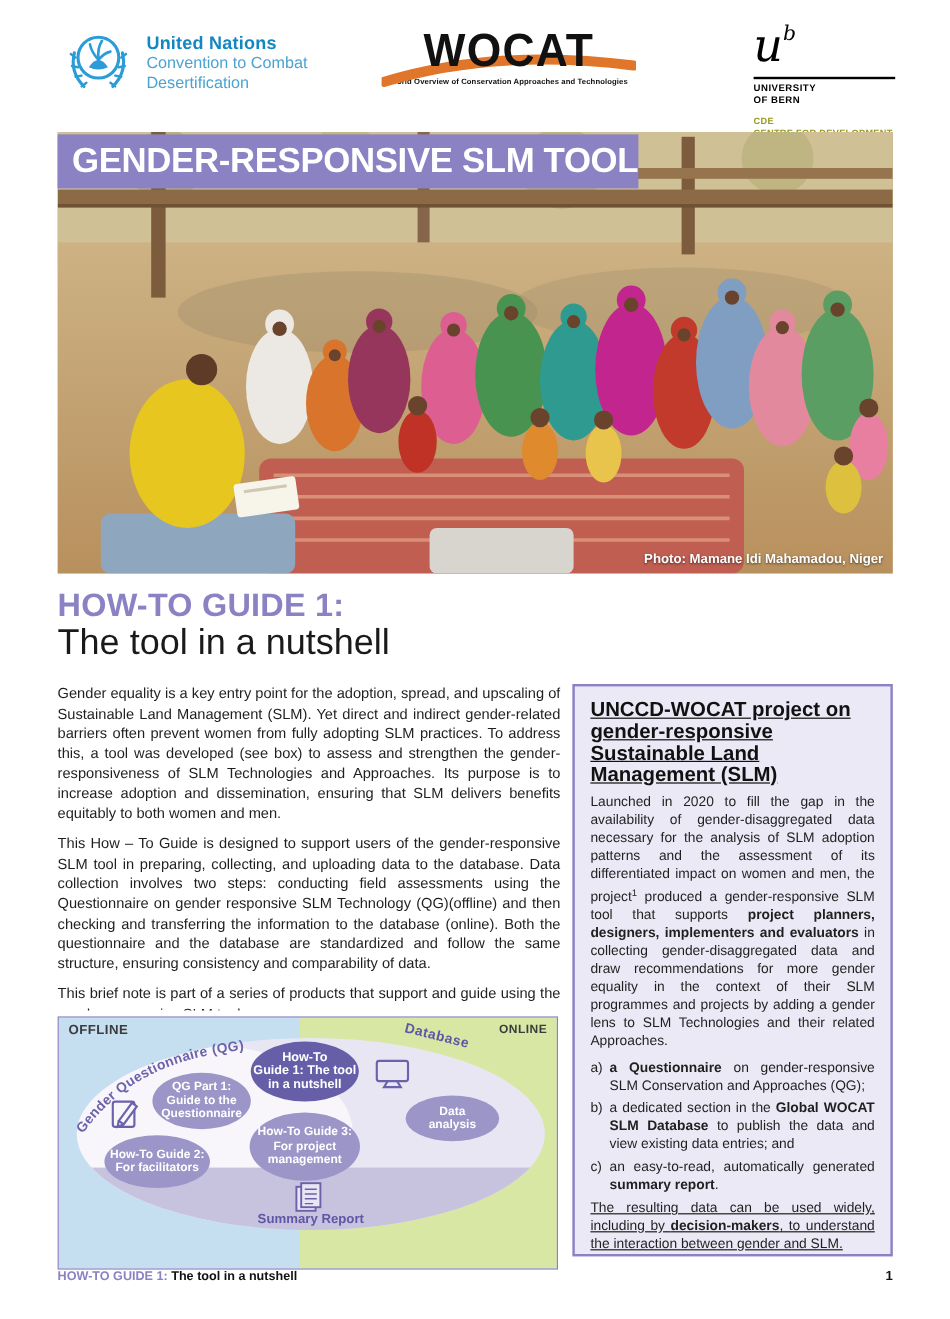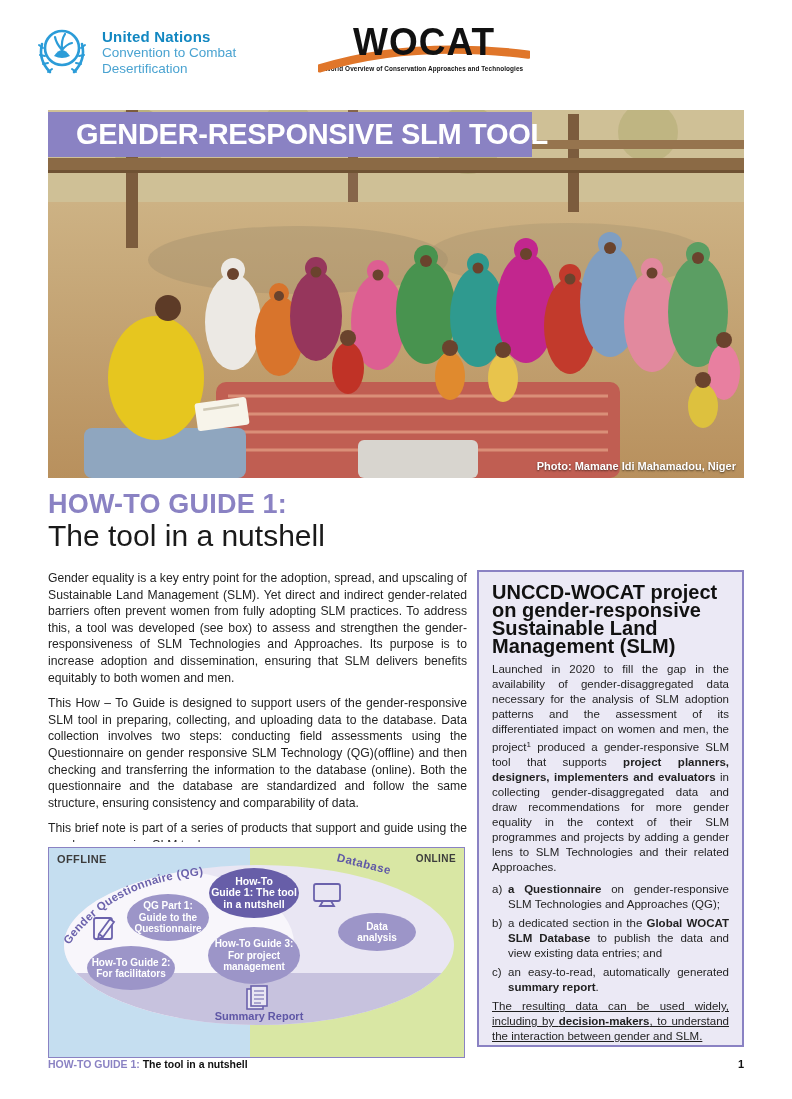--- a/index.html
+++ b/index.html
@@ -2,41 +2,41 @@
 <html><head>
 <meta charset="utf-8">
 <style>
   * { margin:0; padding:0; box-sizing:border-box; }
   html,body { background:#ffffff; }
   body { font-family:"Liberation Sans", sans-serif; }
   .page { position:relative; width:792px; height:1099px; background:#fff; overflow:hidden; margin:0 auto; }
 
   
   .masthead { position:absolute; left:0; top:0; width:792px; height:108px; }
-  .logo-un { position:absolute; left:32px; top:20px; display:flex; align-items:center; }
+  .logo-un { position:absolute; left:52px; top:20px; display:flex; align-items:center; }
   .un-text { margin-left:10px; }
   .un-title { font-size:15px; font-weight:bold; color:#1287c1; letter-spacing:.2px; }
   .un-sub { font-size:13.5px; color:#4aa3d1; line-height:16px; }
   .logo-wocat { position:absolute; left:324px; top:20px; width:200px; text-align:center; }
   .wocat-word { position:relative; font-size:37px; font-weight:bold; color:#111; letter-spacing:1px; line-height:44px; font-family:"Liberation Sans",sans-serif; transform:scaleY(1.05); }
   .wocat-swoosh { position:absolute; left:-6px; top:18px; width:212px; height:34px; z-index:-1; }
   .wocat-tagline { font-size:6.4px; font-weight:bold; color:#111; margin-top:1px; letter-spacing:.1px; }
   .logo-unibe { position:absolute; left:628px; top:8px; width:120px; }
   .ub-mark { font-family:"DejaVu Serif", serif; font-style:italic; font-size:38px; color:#000; line-height:40px; }
   .ub-mark sup { font-size:17px; font-style:italic; vertical-align:18px; }
   .ub-rule { width:118px; height:2px; background:#000; margin:6px 0 3px 0; }
   .ub-small { font-size:8px; font-weight:bold; color:#000; line-height:10px; letter-spacing:.4px; }
   .ub-cde { margin-top:7px; }
   .ub-cde div { font-size:7.6px; font-weight:bold; color:#97991e; line-height:9.5px; letter-spacing:.3px; }
 
   
   .photo { position:absolute; left:48px; top:110px; width:696px; height:368px; overflow:hidden; background:#c4a77b; }
   .photo svg { display:block; }
   .photo-credit { position:absolute; right:8px; bottom:6px; color:#fff; font-size:11px; font-weight:bold; text-shadow:0 1px 2px rgba(0,0,0,.6); }
-  .banner { position:absolute; left:48px; top:112px; width:484px; height:45px; background:#8a82c3; z-index:5; display:flex; align-items:center; padding-left:28px; }
+  .banner { position:absolute; left:48px; top:112px; width:484px; height:45px; background:#8a82c3; z-index:5; display:flex; align-items:center; padding-left:12px; }
   .banner span { color:#fff; font-size:29px; font-weight:bold; letter-spacing:-.3px; white-space:nowrap; }
 
   
   .headline { position:absolute; left:48px; top:489px; }
   .headline h1 { color:#8a82c3; font-size:27px; font-weight:bold; letter-spacing:.2px; line-height:30px; }
   .headline h2 { color:#1a1a1a; font-size:30px; font-weight:400; line-height:34px; }
 
   
   .body-col { position:absolute; left:48px; top:570px; width:419px; height:272px; overflow:hidden; }
   .body-col p { font-size:12.2px; line-height:16.6px; color:#1f1f1f; text-align:justify; margin-bottom:9px; }
@@ -50,21 +50,21 @@
   .band { position:absolute; left:0; bottom:0; width:100%; height:52px; background:#c7c2de; }
   .node { position:absolute; border-radius:50%; color:#fff; font-weight:bold; font-size:10px; line-height:11.5px; display:flex; align-items:center; justify-content:center; text-align:center; white-space:pre-line; padding:2px; }
   .node.mid { background:#9c95c8; }
   .node.dark { background:#675ea8; font-size:10.5px; }
   .dg-svg { position:absolute; left:0; top:0; width:417px; height:211px; pointer-events:none; }
   .dg-database { position:absolute; left:287px; top:14px; width:90px; font-size:11.5px; font-weight:bold; color:#5f57a6; transform:rotate(14deg); letter-spacing:.5px; }
   .dg-summary { position:absolute; left:140px; top:162px; width:140px; text-align:center; font-size:11px; font-weight:bold; color:#5f57a6; }
 
   
   .sidebar { position:absolute; left:477px; top:570px; width:267px; height:477px; background:#ebe9f5; border:2px solid #8a82c3; padding:11px 13px; overflow:hidden; }
-  .sidebar h3 { font-size:20px; font-weight:bold; color:#111; line-height:18px; margin-bottom:7px; }
+  .sidebar h3 { font-size:17px; font-weight:bold; color:#111; line-height:18px; margin-bottom:7px;text-decoration:underline; }
   .sidebar p, .sidebar .li { font-size:11.5px; line-height:15px; color:#1f1f1f; text-align:justify; }
   .sidebar p { margin-bottom:7px; }
   .sidebar .li { position:relative; padding-left:16px; margin-bottom:4px; }
   .sidebar .li .marker { position:absolute; left:0; top:0; }
   .sidebar sup { font-size:8px; vertical-align:4px; }
 
   
   .pfooter { position:absolute; left:48px; top:1058px; width:696px; display:flex; justify-content:space-between; align-items:baseline; }
   .pfooter .fl { font-size:10.5px; font-weight:bold; }
   .pfooter .fl .fp { color:#8a82c3; }
@@ -97,20 +97,31 @@
     <div class="logo-wocat">
       <div class="wocat-word">
         <svg class="wocat-swoosh" viewBox="0 0 212 34" preserveAspectRatio="none">
           <path d="M2 29 Q 95 2 210 16" stroke="#e0762a" stroke-width="8" fill="none" stroke-linecap="round"></path>
         </svg>
         <span>WOCAT</span>
       </div>
       <div class="wocat-tagline">World Overview of Conservation Approaches and Technologies</div>
     </div>
 
+    <div class="logo-unibe">
+      <div class="ub-mark"><span>u</span><sup>b</sup></div>
+      <div class="ub-rule"></div>
+      <div class="ub-small">UNIVERSITY</div>
+      <div class="ub-small">OF BERN</div>
+      <div class="ub-cde">
+        <div>CDE</div>
+        <div>CENTRE FOR DEVELOPMENT</div>
+        <div>AND ENVIRONMENT</div>
+      </div>
+    </div>
   </div>
 
   <div class="photo">
     <svg width="696" height="368" viewBox="0 0 696 368">
       <defs>
         <linearGradient id="sand" x1="0" y1="0" x2="0" y2="1">
           <stop offset="0" stop-color="#cdb284"></stop>
             <stop offset="0.5" stop-color="#c2a171"></stop>
             <stop offset="1" stop-color="#b8905d"></stop>
         </linearGradient>
@@ -255,21 +266,21 @@
     <div class="node mid" style="left:289px; top:65px; width:78px; height:38px;">Data
 analysis</div>
 
     <div class="dg-database">Database</div>
     <div class="dg-summary">Summary Report</div>
   </div>
 
   <aside class="sidebar">
     <h3>UNCCD-WOCAT project on gender-responsive Sustainable Land Management (SLM)</h3>
     <p><span>Launched in 2020 to fill the gap in the availability of gender-disaggregated data necessary for the analysis of SLM adoption patterns and the assessment of its differentiated impact on women and men, the project</span><sup>1</sup><span> produced a gender-responsive SLM tool that supports </span><b>project planners, designers, implementers and evaluators</b><span> in collecting gender-disaggregated data and draw recommendations for more gender equality in the context of their SLM programmes and projects by adding a gender lens to SLM Technologies and their related Approaches.</span></p>
-    <div class="li"><span class="marker">a)</span><span></span><b>a Questionnaire</b><span> on gender-responsive SLM Technologies and Approaches (QG);</span></div>
+    <div class="li"><span class="marker">a)</span><span></span><b>a Questionnaire</b><span> on gender-responsive SLM Conservation and Approaches (QG);</span></div>
     <div class="li"><span class="marker">b)</span><span>a dedicated section in the </span><b>Global WOCAT SLM Database</b><span> to publish the data and view existing data entries; and</span></div>
     <div class="li"><span class="marker">c)</span><span>an easy-to-read, automatically generated </span><b>summary report</b><span>.</span></div>
     <p style="margin-top:4px; margin-bottom:2px;text-decoration:underline;"><span>The resulting data can be used widely, including by </span><b>decision-makers</b><span>, to understand the interaction between gender and SLM.</span></p>
 
   </aside>
 
   <div class="pfooter">
     <div class="fl"><span class="fp">HOW-TO GUIDE 1:</span> <span class="fb">The tool in a nutshell</span></div>
     <div class="pn">1</div>
   </div>

